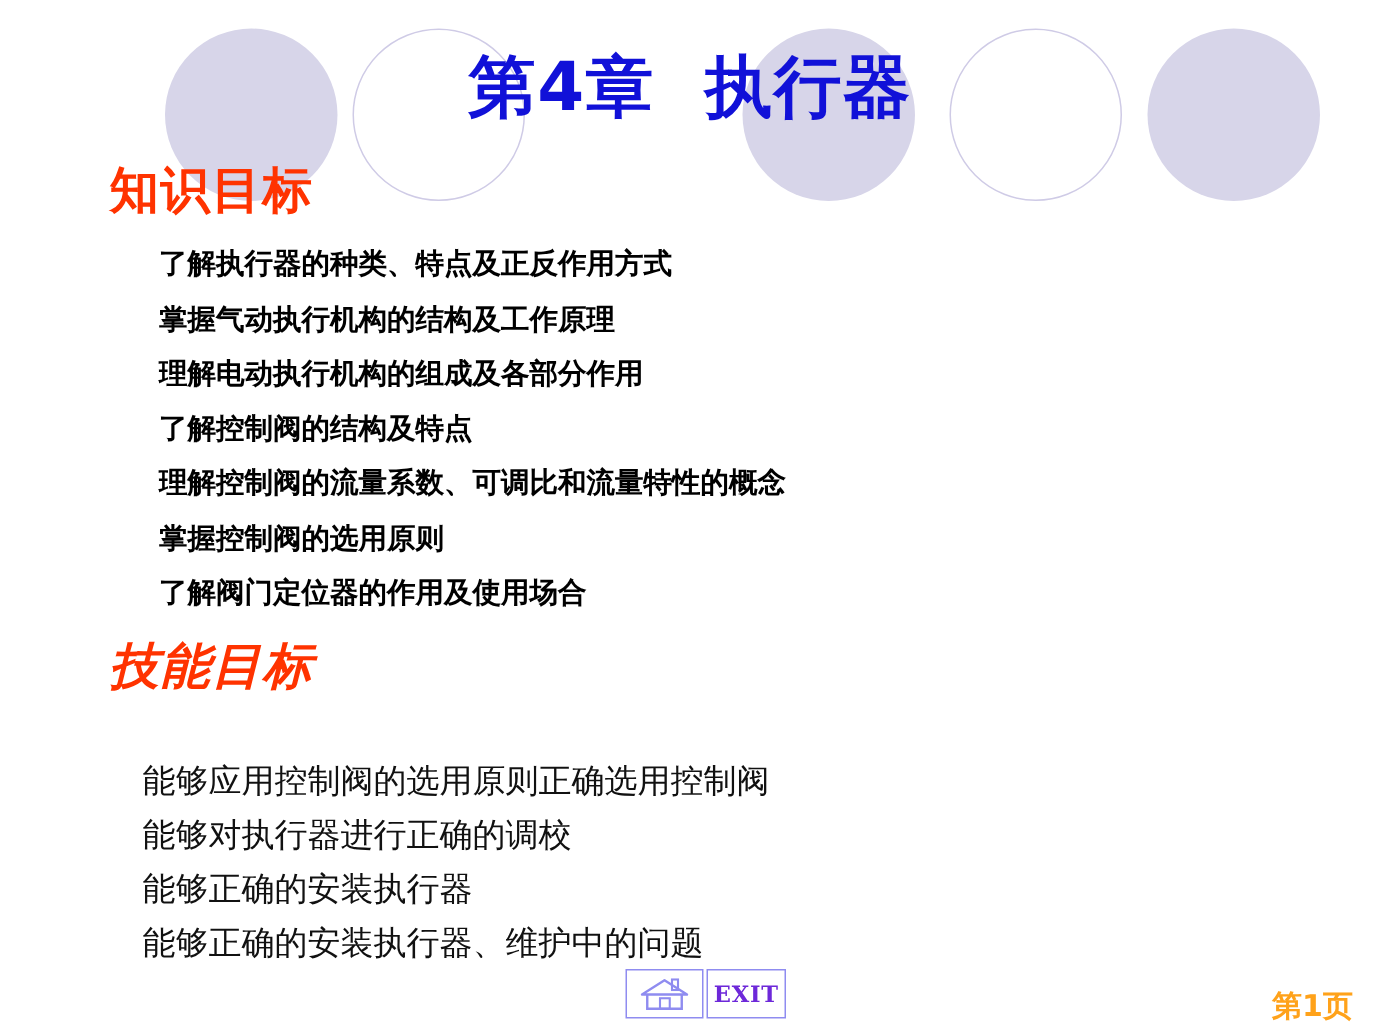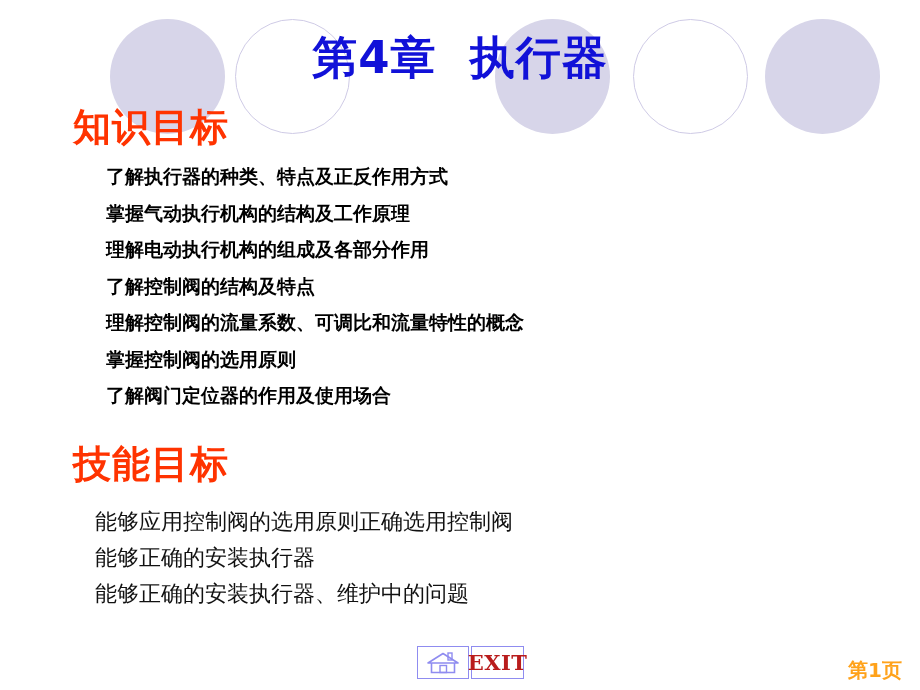--- a/index.html
+++ b/index.html
@@ -47,30 +47,30 @@
     color: #1111d8;
     letter-spacing: 1px;
     line-height: 56px;
     white-space: pre;
     z-index: 5;
   }
 
   
   .section-heading {
     position: absolute;
-    font-size: 38px;
+    font-size: 33px;
     font-weight: bold;
     color: #ff3300;
     letter-spacing: 1px;
     line-height: 40px;
     white-space: pre;
     z-index: 6;
   }
   #heading-knowledge { left: 73px; top: 107px; }
-  #heading-skill     { left: 73px; top: 444px; }
+  #heading-skill     { left: 73px; top: 424px; font-style: italic; }
 
   
   .obj-list {
     position: absolute;
     margin: 0;
     padding: 0;
     list-style: none;
     z-index: 6;
   }
   #knowledge-list {
@@ -118,23 +118,23 @@
     align-items: center;
     justify-content: center;
   }
   #home-button { width: 52px; }
   #exit-button {
     width: 53px;
     margin-left: 2px;
   }
   #exit-label {
     font-family: "DejaVu Serif", "Liberation Serif", serif;
-    font-size: 21px;
-    font-weight: bold;
-    color: #b91c1c;
+    font-size: 15px;
+    font-weight: bold;
+    color: #6d28d9;
     letter-spacing: 0.5px;
     line-height: 16px;
   }
   #home-icon { display: block; }
 
   
   #page-number {
     position: absolute;
     right: 18px;
     top: 658px;
@@ -171,20 +171,21 @@
     <li class="obj-item">了解控制阀的结构及特点</li>
     <li class="obj-item">理解控制阀的流量系数、可调比和流量特性的概念</li>
     <li class="obj-item">掌握控制阀的选用原则</li>
     <li class="obj-item">了解阀门定位器的作用及使用场合</li>
   </ul>
 
   <div id="heading-skill" class="section-heading">技能目标</div>
 
   <ul id="skill-list" class="obj-list">
     <li class="obj-item">能够应用控制阀的选用原则正确选用控制阀</li>
+    <li class="obj-item">能够对执行器进行正确的调校</li>
     <li class="obj-item">能够正确的安装执行器</li>
     <li class="obj-item">能够正确的安装执行器、维护中的问题</li>
   </ul>
 
   <div id="footer-nav">
     <div id="home-button" class="nav-btn">
       <svg id="home-icon" width="34" height="24" viewBox="0 0 34 24">
 
         <rect x="22" y="2" width="4" height="7" fill="none" stroke="#8f8cf0" stroke-width="1.4"></rect>
 

